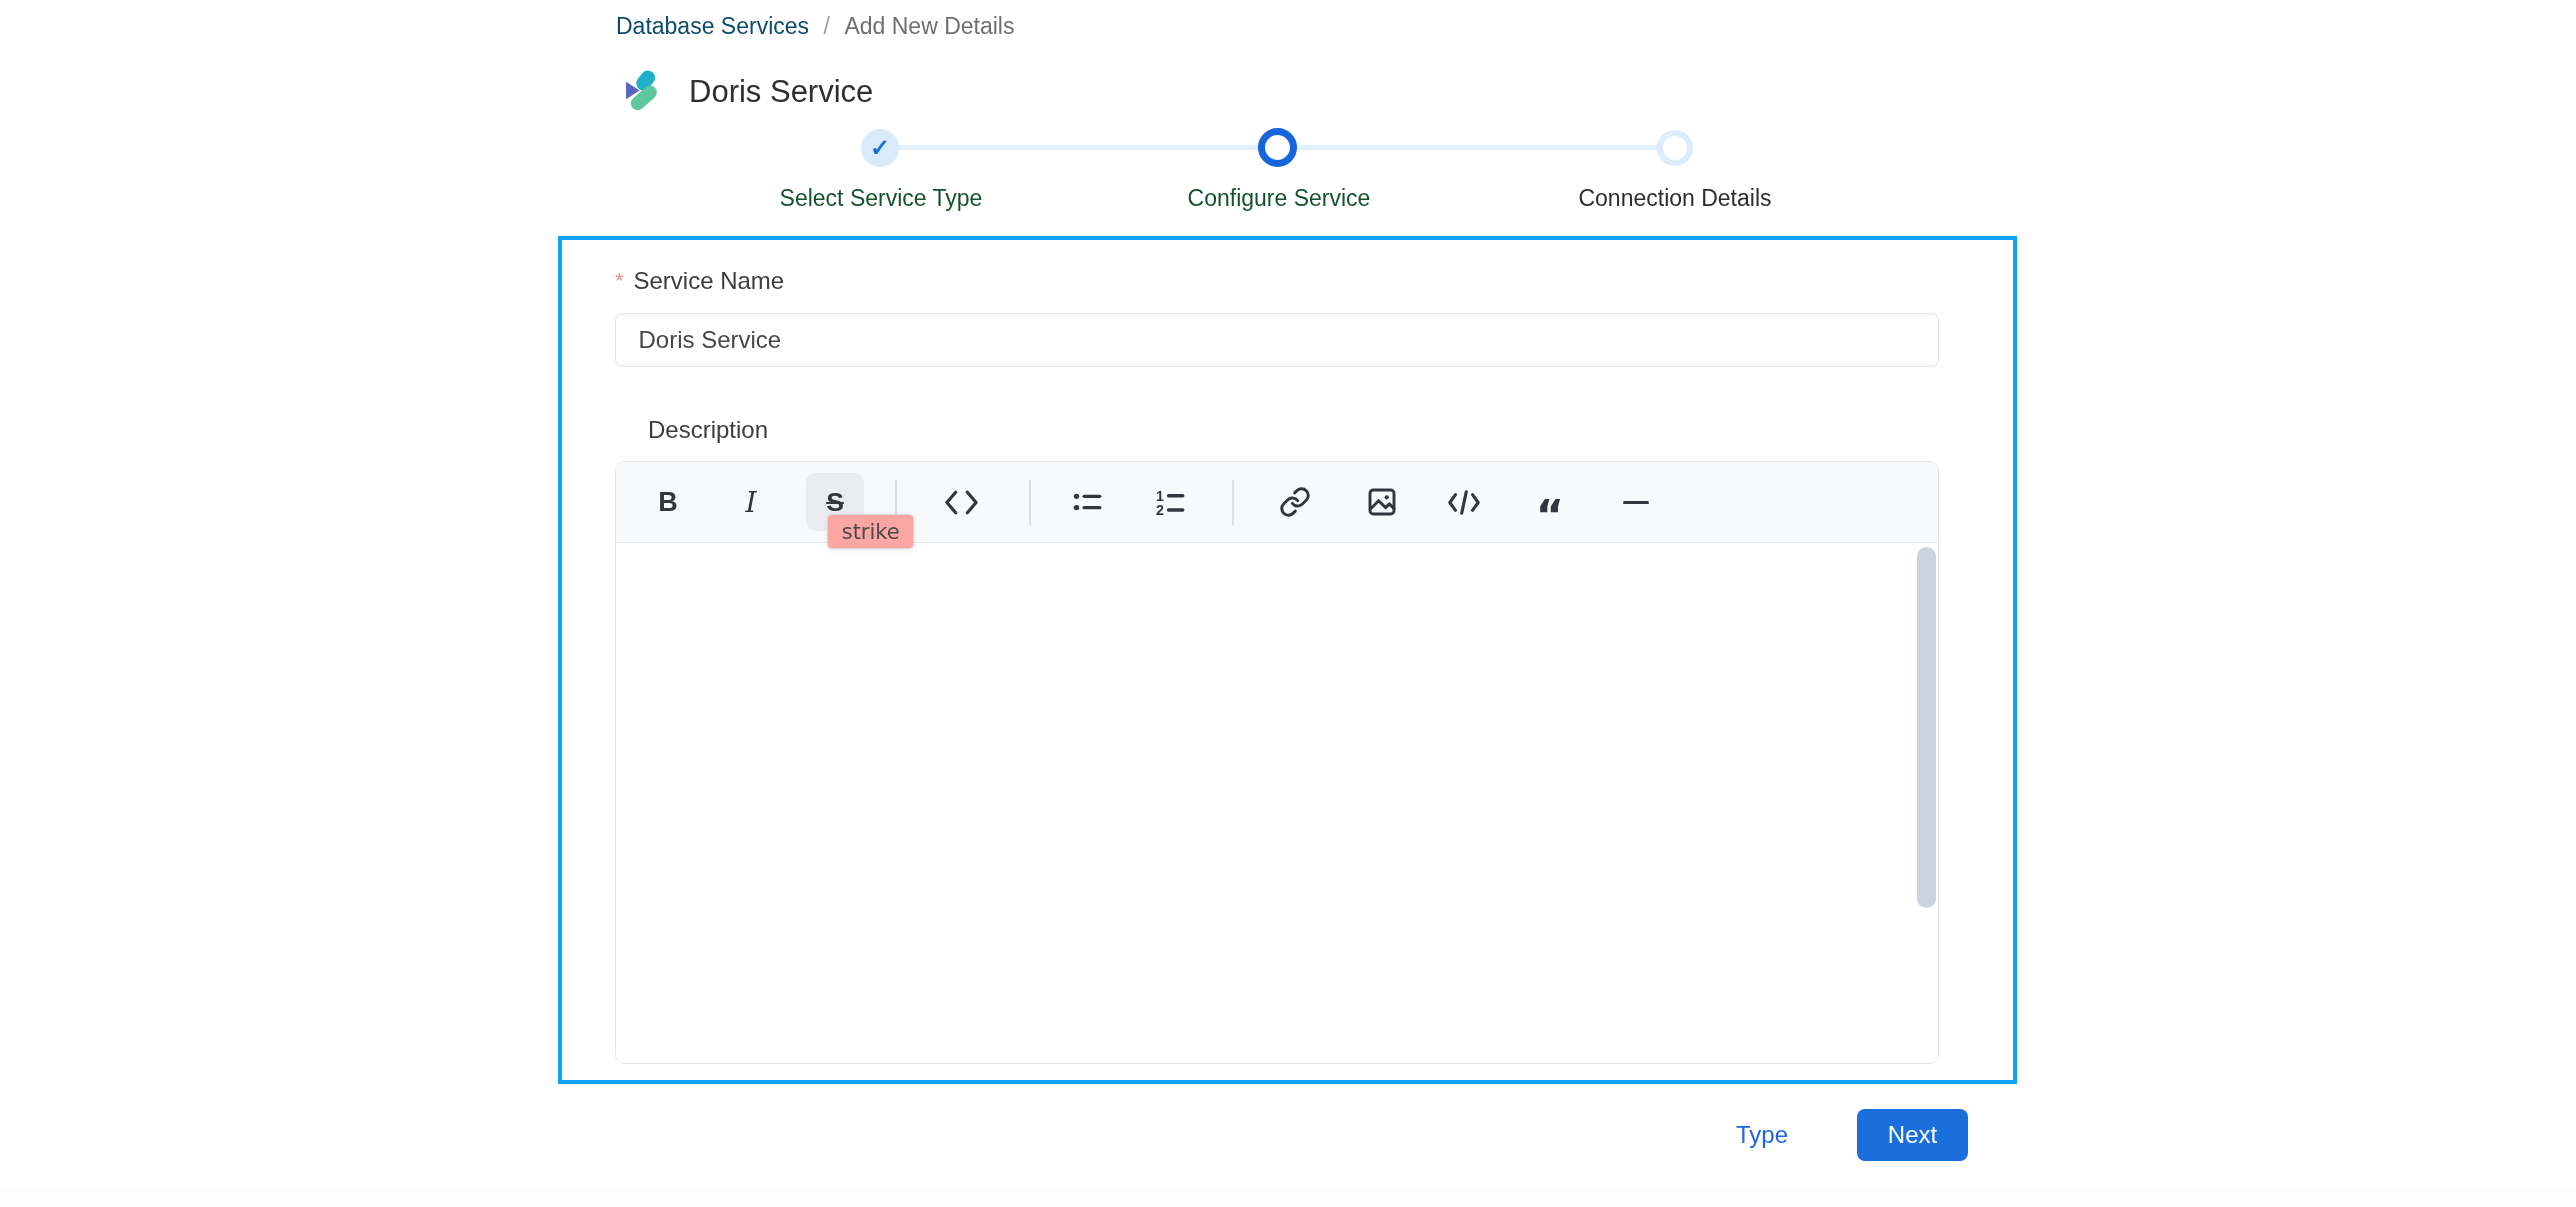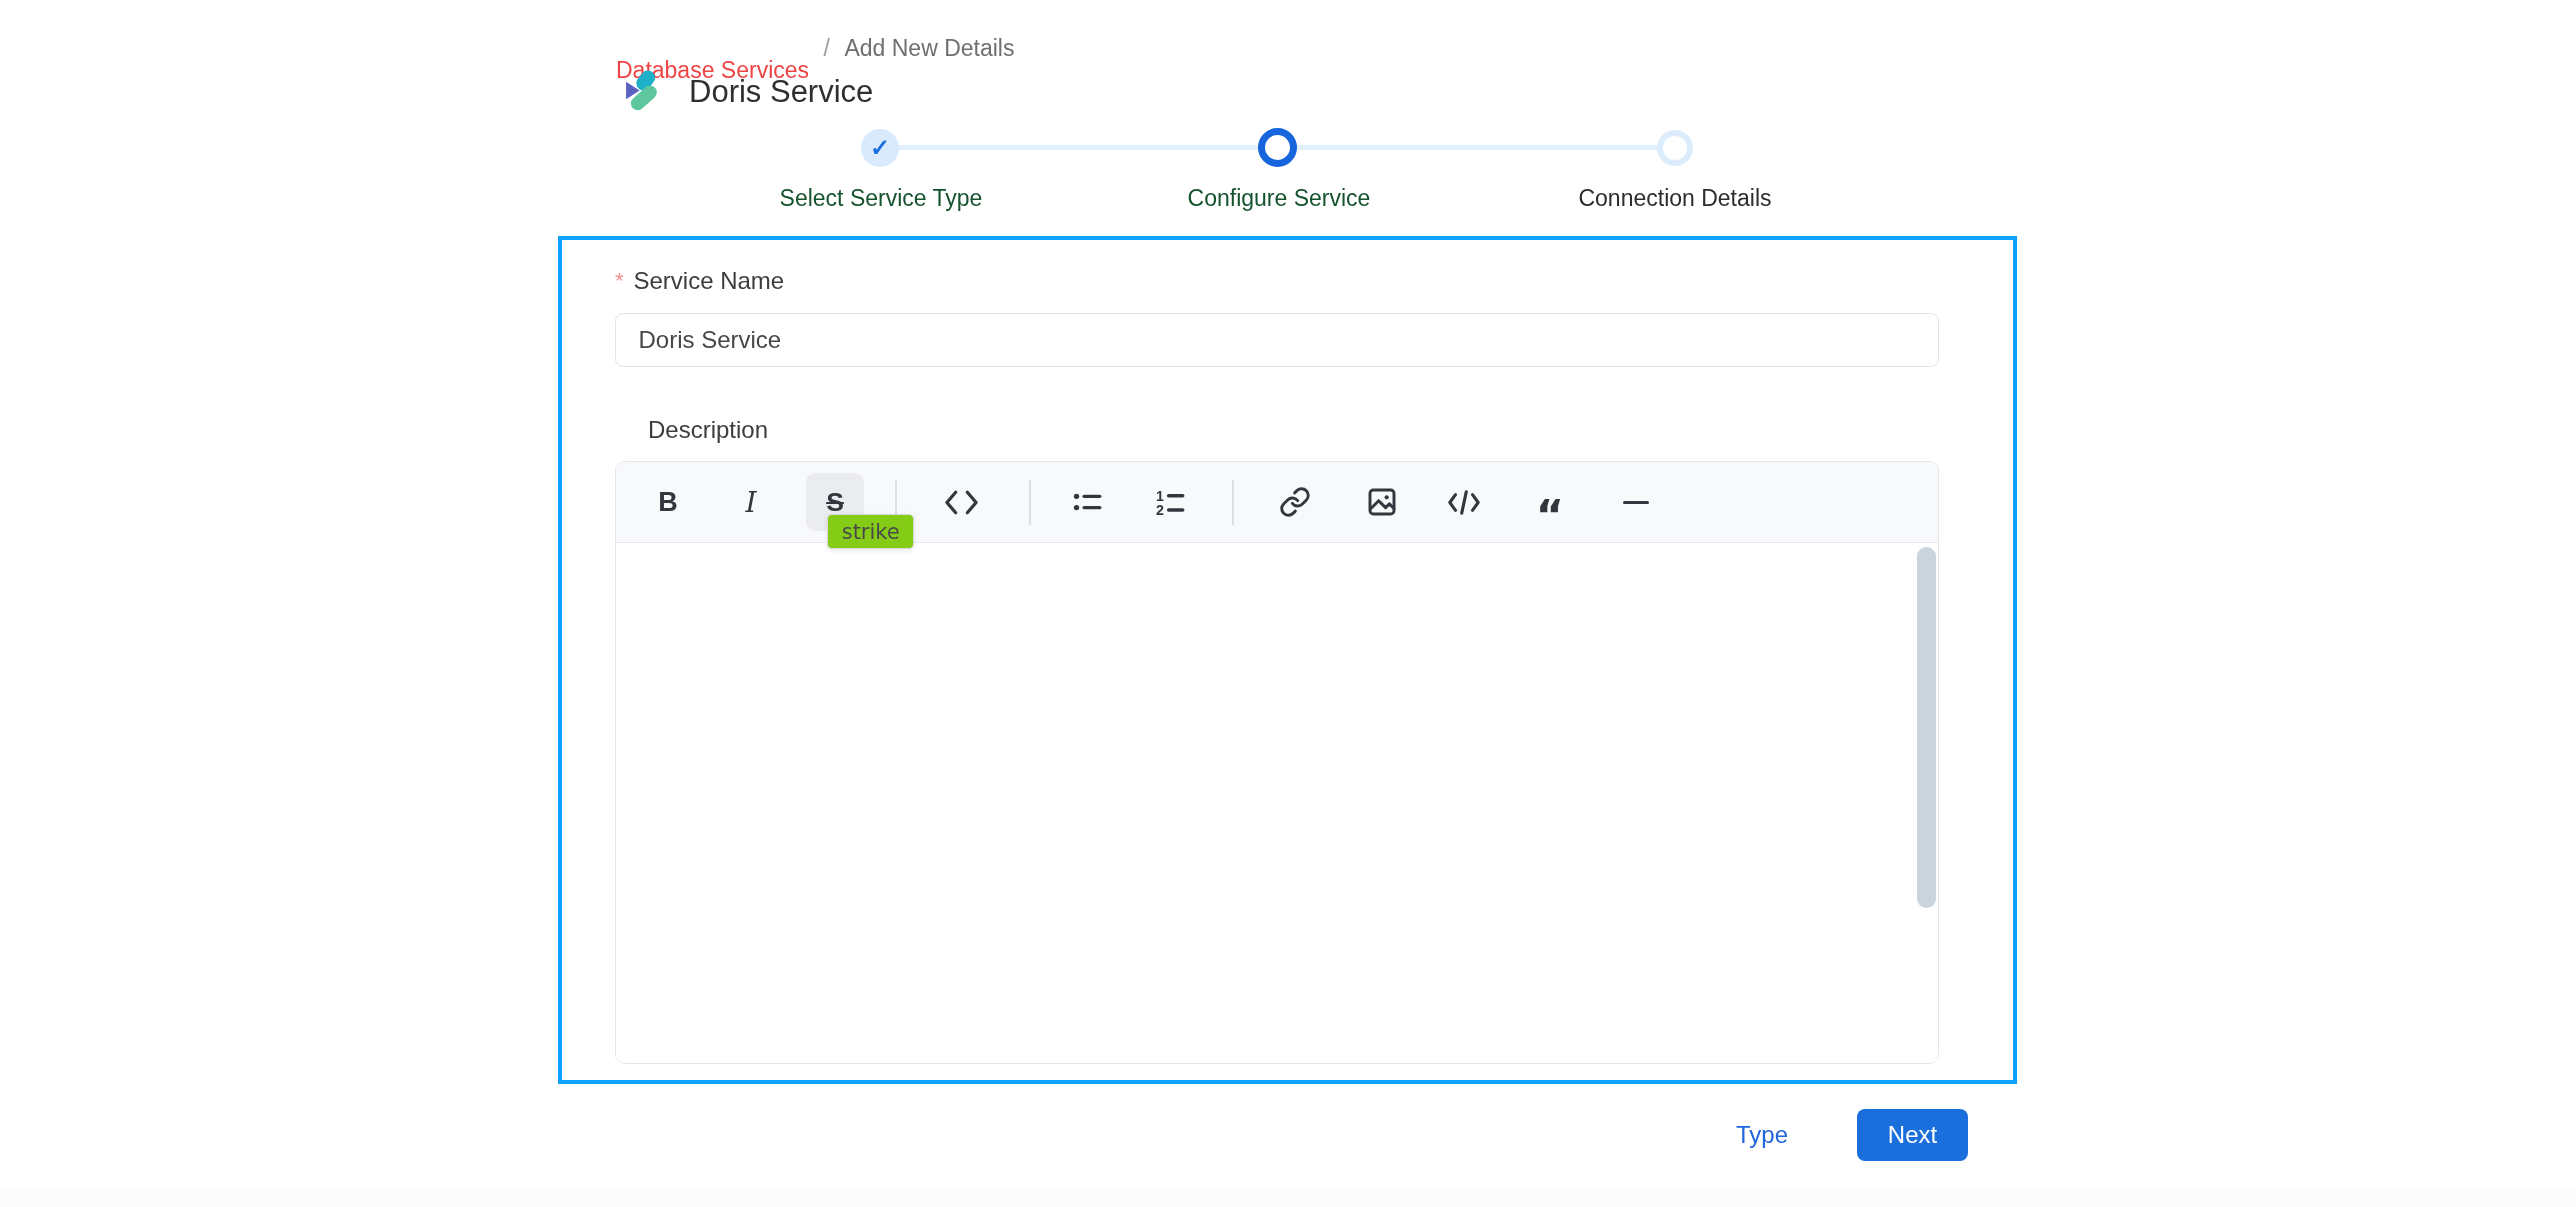--- a/index.html
+++ b/index.html
@@ -1,21 +1,21 @@
 <!DOCTYPE html>
 <html style="font-size:13px"><head>
 <meta charset="utf-8">
 <style>
   * { margin:0; padding:0; box-sizing:border-box; }
   html,body { width:2576px; height:1208px; background:#ffffff; font-family:"Liberation Sans", sans-serif; overflow:hidden; }
   #app { position:relative; width:2576px; height:1208px; background:#ffffff; }
 
   
   .breadcrumb { position:absolute; left:616px; top:13px; display:flex; align-items:center; gap:14.5px; font-size:23px; color:#8c8c8c; }
-  .crumb-link { color:#ef4444; cursor:pointer;margin-top:44px; }
+  .crumb-link { color:#0c4a6e; cursor:pointer; }
   .crumb-sep { color:#9d9d9d; }
   .crumb-current { color:#6f6f6f; }
 
   
   .service-header { position:absolute; left:621px; top:69px; display:flex; align-items:center; gap:26px; }
   .page-title { font-size:31px; color:#2f2f2f; font-weight:500; }
 
   
   .step-line { position:absolute; left:879px; top:145px; width:795px; height:4.8px; background:#e2effd; }
   .step-circle { position:absolute; border-radius:50%; }
@@ -41,21 +41,21 @@
   .tb-btn { position:absolute; top:11.3px; width:58px; height:58px; margin-left:-29px; display:flex; align-items:center; justify-content:center; border-radius:9.7px; color:#32373d; cursor:pointer; }
   .tb-btn.hovered { background:#ebecf0; }
   .tb-divider { position:absolute; top:17.7px; width:1.6px; height:45px; background:#dcdfe5; }
   .glyph-b { font-size:27px; font-weight:800; }
   .glyph-i { font-size:28px; font-style:italic; font-family:"DejaVu Serif", serif; }
   .glyph-s { font-size:26.6px; font-weight:600; text-decoration:line-through; text-decoration-thickness:2.4px; }
   .glyph-quote { font-family:"DejaVu Sans", sans-serif; font-weight:700; font-size:43px; line-height:0; transform:translateY(13px); }
   .glyph-hr { width:26px; height:3.2px; background:#32373d; border-radius:1.6px; }
   .tb-icon-svg { stroke:#32373d; fill:none; stroke-width:2.2; stroke-linecap:round; stroke-linejoin:round; }
 
-  .tooltip { position:absolute; left:211px; top:52px; height:35px; padding:0 13.7px; background:#84cc16; border:0.8px solid #d8d8da; border-radius:4.8px; display:flex; align-items:center; font-size:21px; color:#4a4a4a; font-family:"DejaVu Sans", sans-serif; z-index:6; box-shadow:0 1.6px 4.8px rgba(0,0,0,0.08); }
+  .tooltip { position:absolute; left:211px; top:52px; height:35px; padding:0 13.7px; background:#fca5a5; border:0.8px solid #d8d8da; border-radius:4.8px; display:flex; align-items:center; font-size:21px; color:#4a4a4a; font-family:"DejaVu Sans", sans-serif; z-index:6; box-shadow:0 1.6px 4.8px rgba(0,0,0,0.08); }
 
   .editor-content { position:absolute; left:0; top:82px; right:0; bottom:0; border-radius:0 0 8px 8px; background:#ffffff; cursor:text; }
   .scroll-thumb { position:absolute; right:1.6px; top:85px; width:19.3px; height:361px; background:#c9d4dc; border-radius:10.5px; }
 
   
   .back-link { position:absolute; left:1736px; top:1121px; font-size:24px; color:#2166dd; cursor:pointer; }
   .next-button { position:absolute; left:1832px; top:1109px; width:111px; height:52px; background:#1a6fdd; border:none; border-radius:8px; color:#ffffff; font-size:24px; font-family:"Liberation Sans", sans-serif; display:flex; align-items:center; justify-content:center; cursor:pointer;margin-left:25px; }
 
   .bottom-strip { position:absolute; left:0; right:0; bottom:0; height:21px; background:#fcfcfc; }
 </style>

